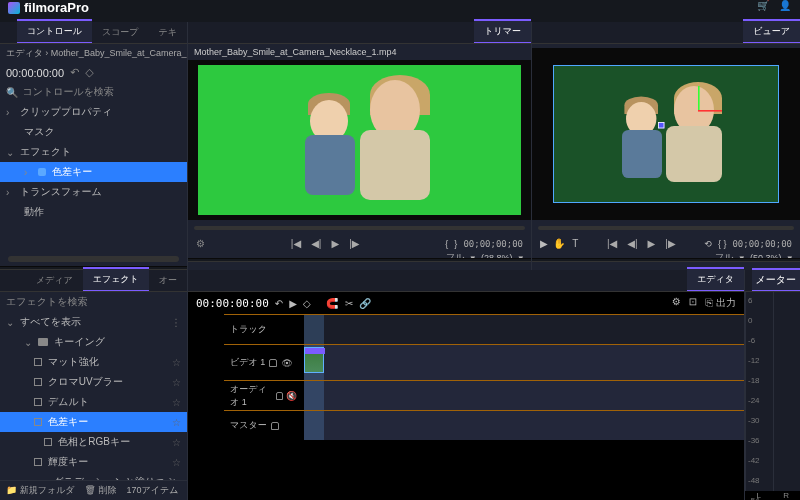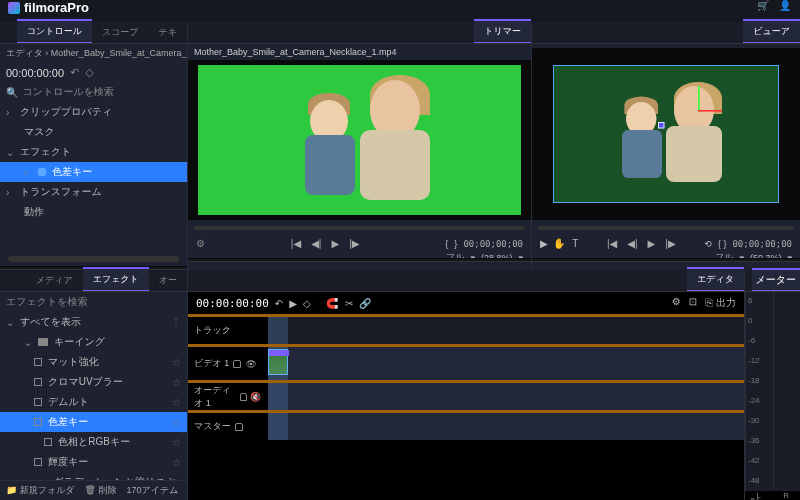--- a/index.html
+++ b/index.html
@@ -43,21 +43,21 @@
 .scrub { height: 4px; background: #333; margin: 6px; border-radius: 2px; }
 .transport { display: flex; justify-content: space-between; padding: 2px 8px; align-items: center; }
 .transport-center { display: flex; gap: 10px; color: #aaa; }
 .transport-right { display: flex; gap: 6px; align-items: center; font-size: 9px; }
 .tc-small { font-family: monospace; font-size: 9px; color: #aaa; }
 .sep-h { height: 4px; background: #15181e; border-top: 1px solid #0a0a0a; border-bottom: 1px solid #333; }
 .bottom-left { height: 230px; display: flex; flex-direction: column; }
 .tl-toolbar { padding: 4px 8px; display: flex; align-items: center; gap: 8px; justify-content: space-between; }
 .tl-ruler { height: 16px; background: #1a1d28; display: flex; font-size: 8px; color: #aaa; padding-left: 80px; gap: 70px; align-items: center; }
 .tl-tracks { flex: 1; }
-.tl-row { display: flex; height: 30px; border-top: 3px solid #a16207; }
+.tl-row { display: flex; height: 30px; border-top: 1px solid #a16207; margin-left: 36px; }
 .tl-label { width: 80px; padding: 4px 6px; display: flex; align-items: center; gap: 4px; font-size: 9px; }
 .tl-content { flex: 1; background: #23273a; position: relative; }
 .tl-content.track { background: #1a1d28; }
 .clip { position: absolute; left: 0; top: 2px; width: 20px; height: 26px; background: linear-gradient(#3a7a3a, #4a8a5a); border: 1px solid #5fb0ff; }
 .clip-fx { position: absolute; left: 0; top: 0; width: 20px; height: 6px; background: #7b5cff; }
 .playhead-zone { position: absolute; left: 0; top: 0; width: 20px; height: 100%; background: rgba(90,140,200,0.3); }
 .meters { width: 56px; border-left: 1px solid #2a2e3a; display: flex; flex-direction: column; }
 .meter-scale { flex: 1; background: #1a1d28; display: flex; }
 .meter-col { flex: 1; border-left: 1px solid #2a2e3a; position: relative; }
 .meter-labels { position: absolute; left: 2px; top: 0; font-size: 8px; color: #777; display: flex; flex-direction: column; gap: 11px; padding-top: 4px; }

